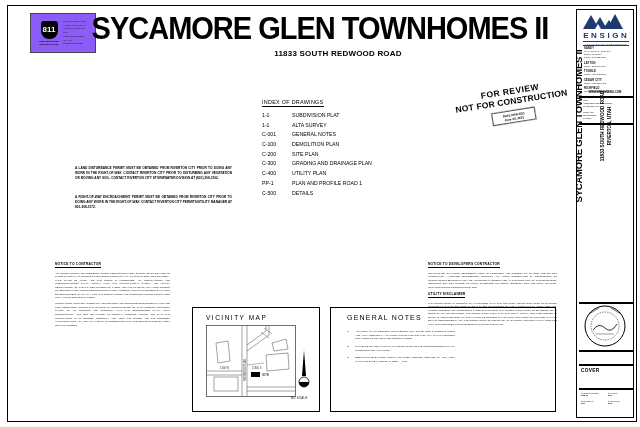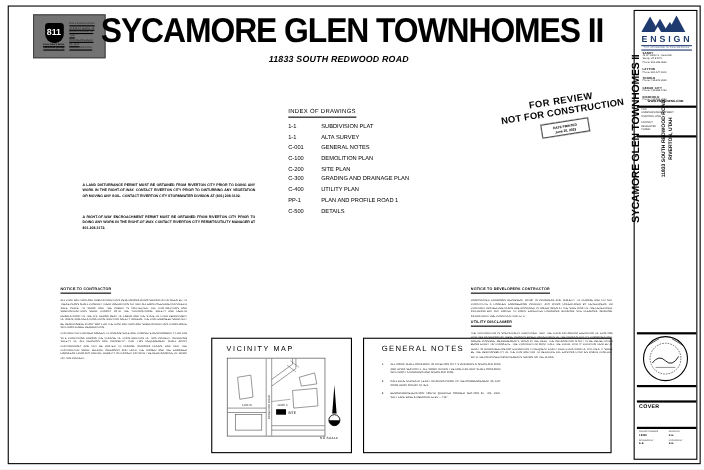--- a/index.html
+++ b/index.html
@@ -3,29 +3,29 @@
 <meta charset="utf-8">
 <style>
   * { margin:0; padding:0; box-sizing:border-box; }
   html,body { background:#e8e8e8; }
   body { font-family:"Liberation Sans", sans-serif; color:#000; }
   #sheet { position:relative; width:640px; height:427px; background:#fff; overflow:hidden; }
   .abs { position:absolute; }
   .frame { position:absolute; left:7px; top:5px; width:630px; height:417px; border:1.5px solid #000; }
 
   
-  .call811 { left:30px; top:13px; width:66px; height:40px; border:0.8px solid #444; background:#737373; display:flex; align-items:center; padding:7px; gap:3px;text-decoration:underline; }
+  .call811 { left:30px; top:13px; width:66px; height:40px; border:0.8px solid #444; background:#8b5cf6; display:flex; align-items:center; padding:7px; gap:3px; }
   .shield { width:22px; text-align:center; }
   .shield-badge { width:17px; height:18px; margin:0 auto; background:#000; border-radius:3px 3px 8px 8px; color:#fff; font-weight:bold; font-size:8px; line-height:18px; }
   .shield-cap { font-size:2.1px; font-weight:bold; line-height:1.2; margin-top:1px; }
   .call-text { flex:1; font-size:2.5px; line-height:1.5; color:#222; text-transform:uppercase; }
 
   
   .main-title { left:90px; top:11px; width:460px; text-align:center; font-size:29px; font-weight:bold; letter-spacing:-1px; white-space:nowrap; transform:scaleY(1.08); transform-origin:top; }
-  .addr { left:78px; width:460px; text-align:center; font-weight:bold; font-size:8px; letter-spacing:0.2px;font-style:italic; }
+  .addr { left:108px; width:460px; text-align:center; font-weight:bold; font-size:8px; letter-spacing:0.2px; }
   .addr1 { top:49px; } .addr2 { top:60px; }
 
   
   .index { left:262px; top:99px; width:200px; font-size:5.2px; }
   .index-head { font-size:5.4px; border-bottom:0.6px solid #000; display:inline-block; padding-bottom:1px; letter-spacing:0.3px; }
   .index-rows { margin-top:5px; }
   .index-row { display:flex; height:9.7px; align-items:flex-start; }
   .index-code { width:30px; flex:none; }
 
   

